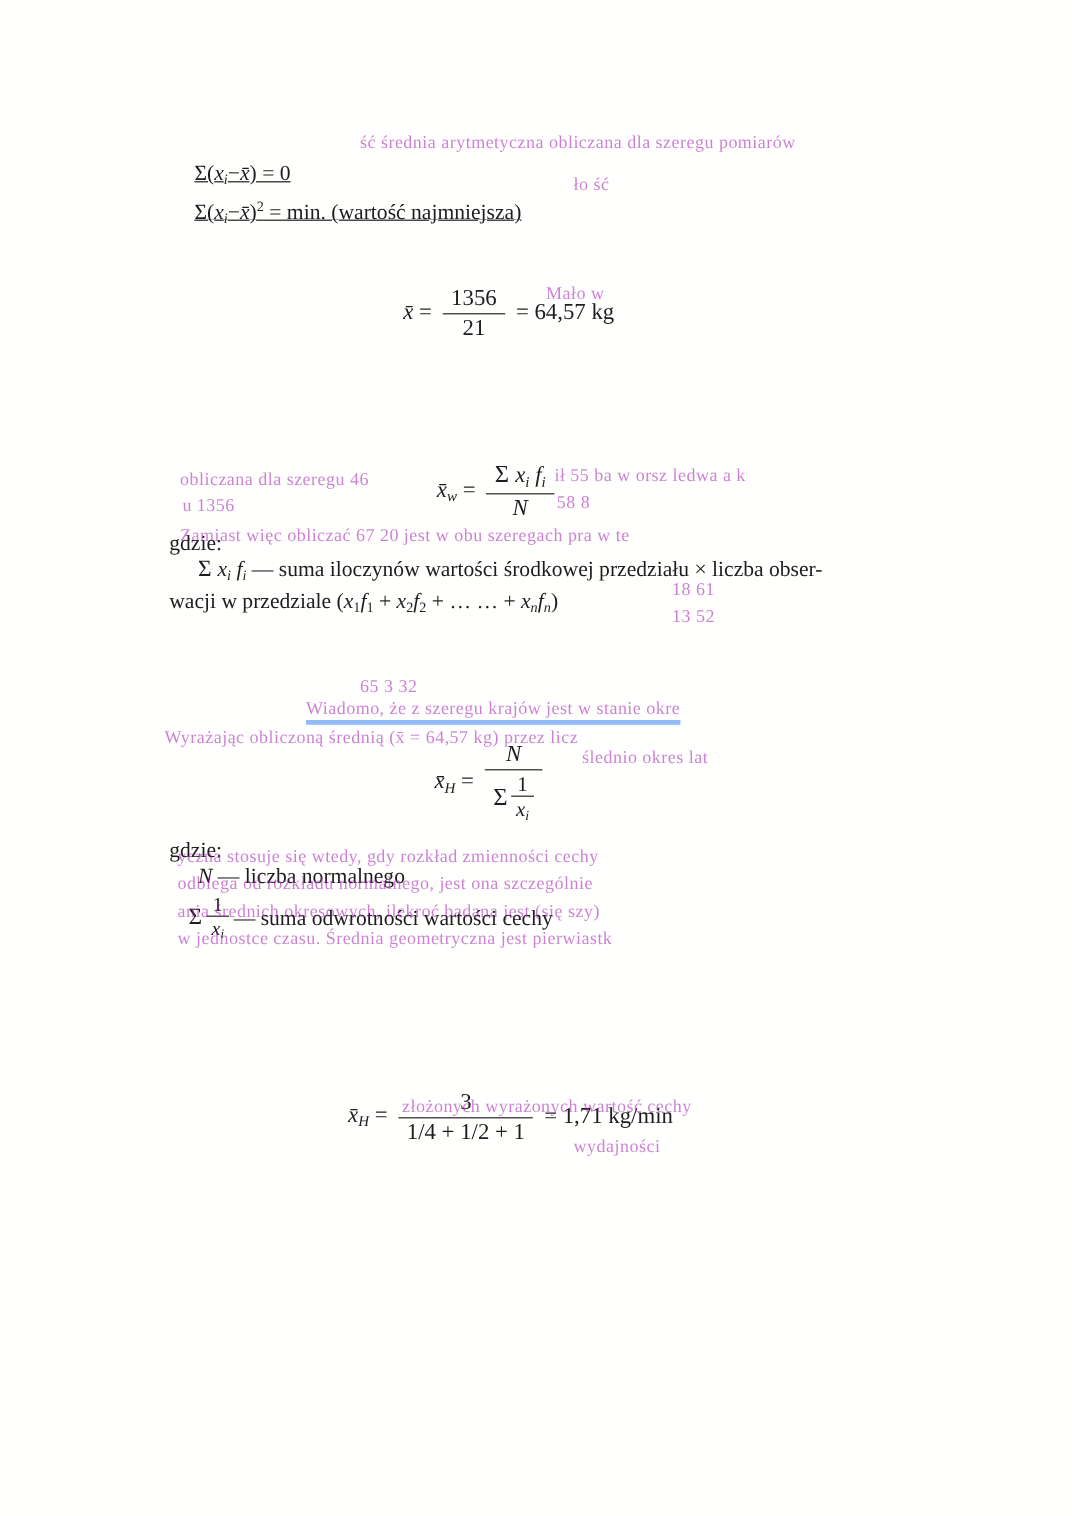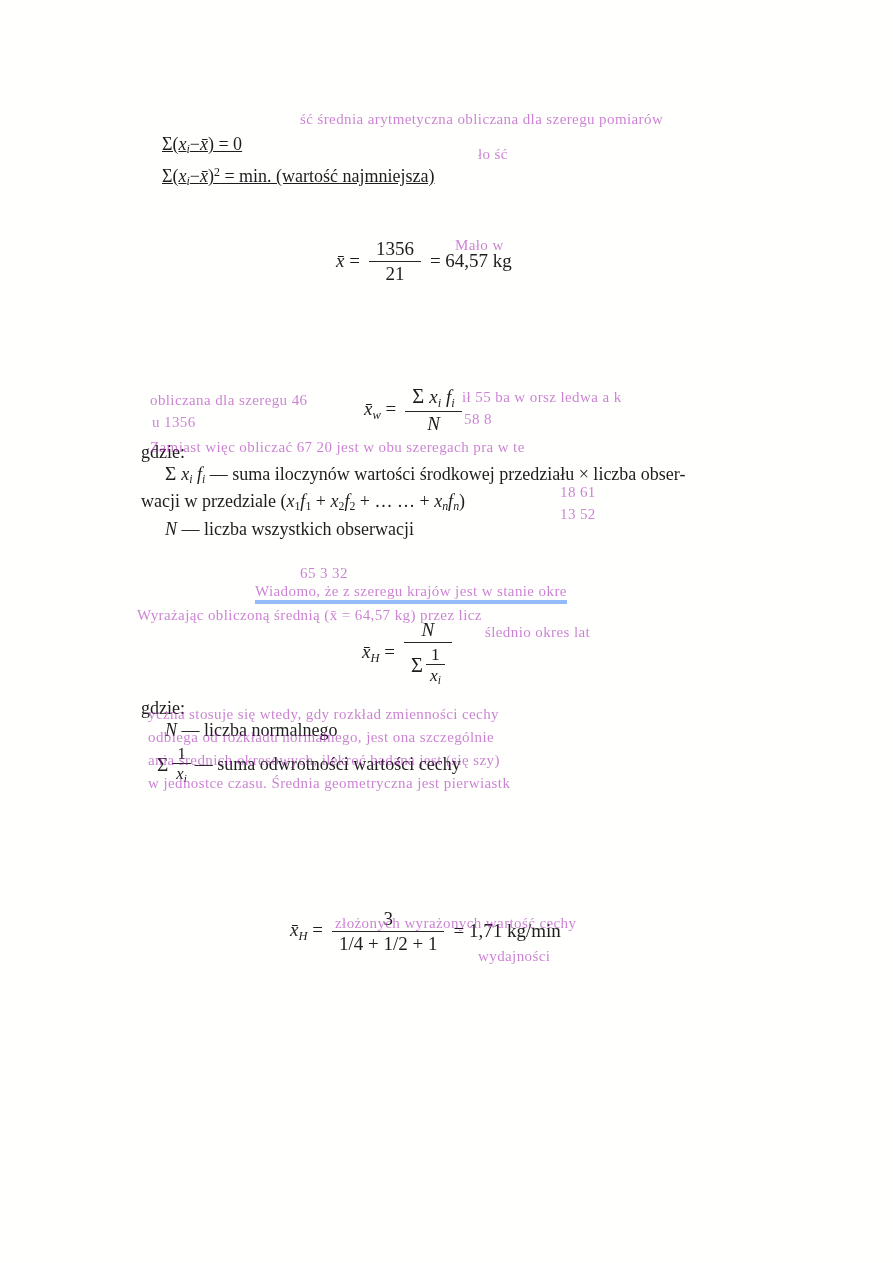--- a/index.html
+++ b/index.html
@@ -60,21 +60,20 @@
     <span class="frac">
       <span class="num"><span class="tk-sg">Σ </span><span class="tk-i">x</span><span class="tk-sub">i</span><span class="tk-i"> f</span><span class="tk-sub">i</span></span>
       <span class="den"><span class="tk-i">N</span></span>
     </span>
   </div>
 
   <div class="abs para" style="left:141px;top:441px;">
     <div class="line"><span class="tk-rm">gdzie:</span></div>
     <div class="line ind"><span class="tk-sg">Σ </span><span class="tk-i">x</span><span class="tk-sub">i</span><span class="tk-i"> f</span><span class="tk-sub">i</span><span class="tk-rm"> — suma iloczynów wartości środkowej przedziału × liczba obser-</span></div>
     <div class="line"><span class="tk-rm">wacji w przedziale (</span><span class="tk-i">x</span><span class="tk-subr">1</span><span class="tk-i">f</span><span class="tk-subr">1</span><span class="tk-rm"> + </span><span class="tk-i">x</span><span class="tk-subr">2</span><span class="tk-i">f</span><span class="tk-subr">2</span><span class="tk-rm"> + … … + </span><span class="tk-i">x</span><span class="tk-sub">n</span><span class="tk-i">f</span><span class="tk-sub">n</span><span class="tk-rm">)</span></div>
-    <div class="line ind"><span class="tk-i">N</span><span class="tk-rm"> — liczba wszystkich obserwacji</span></div>
   </div>
 
   <div class="eq" style="left:362px;top:616px;height:74px;">
     <span><span class="tk-i">x̄</span><span class="tk-sub">H</span><span class="tk-rm"> =</span></span>
     <span class="frac">
       <span class="num"><span class="tk-i">N</span></span>
       <span class="den">
         <span class="denrow">
           <span><span class="tk-sg">Σ</span></span>
           <span class="sfrac">

